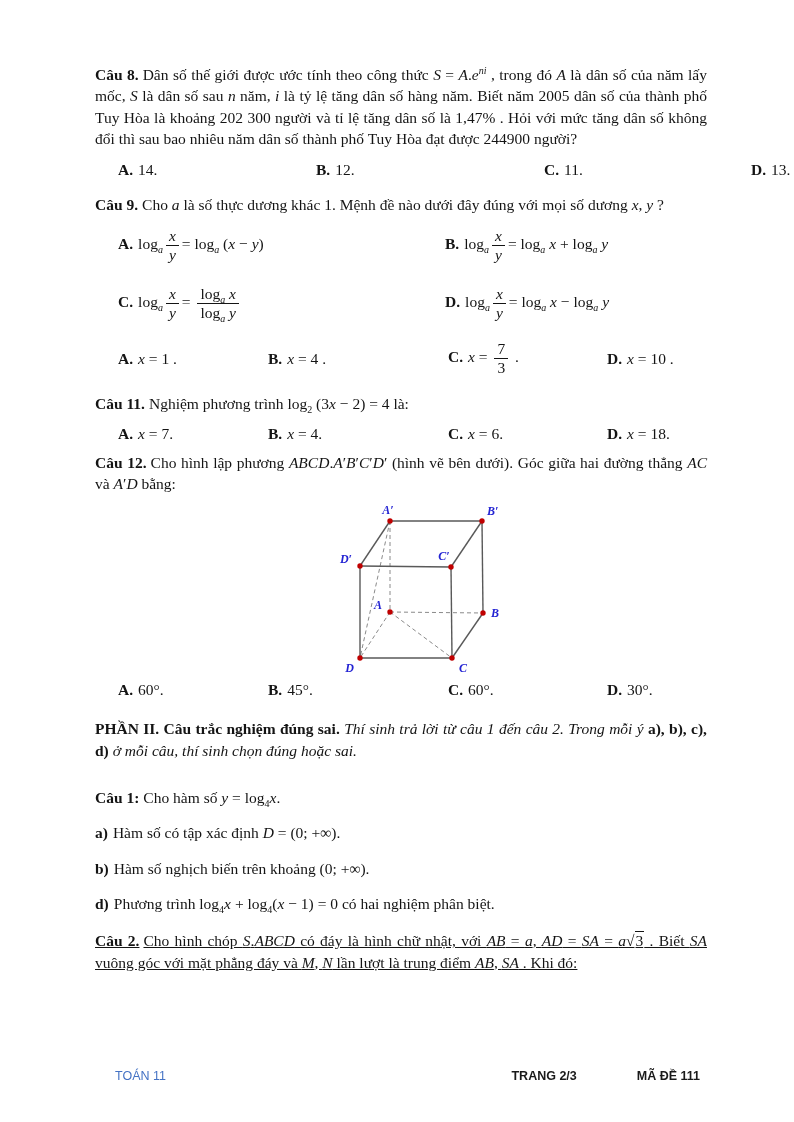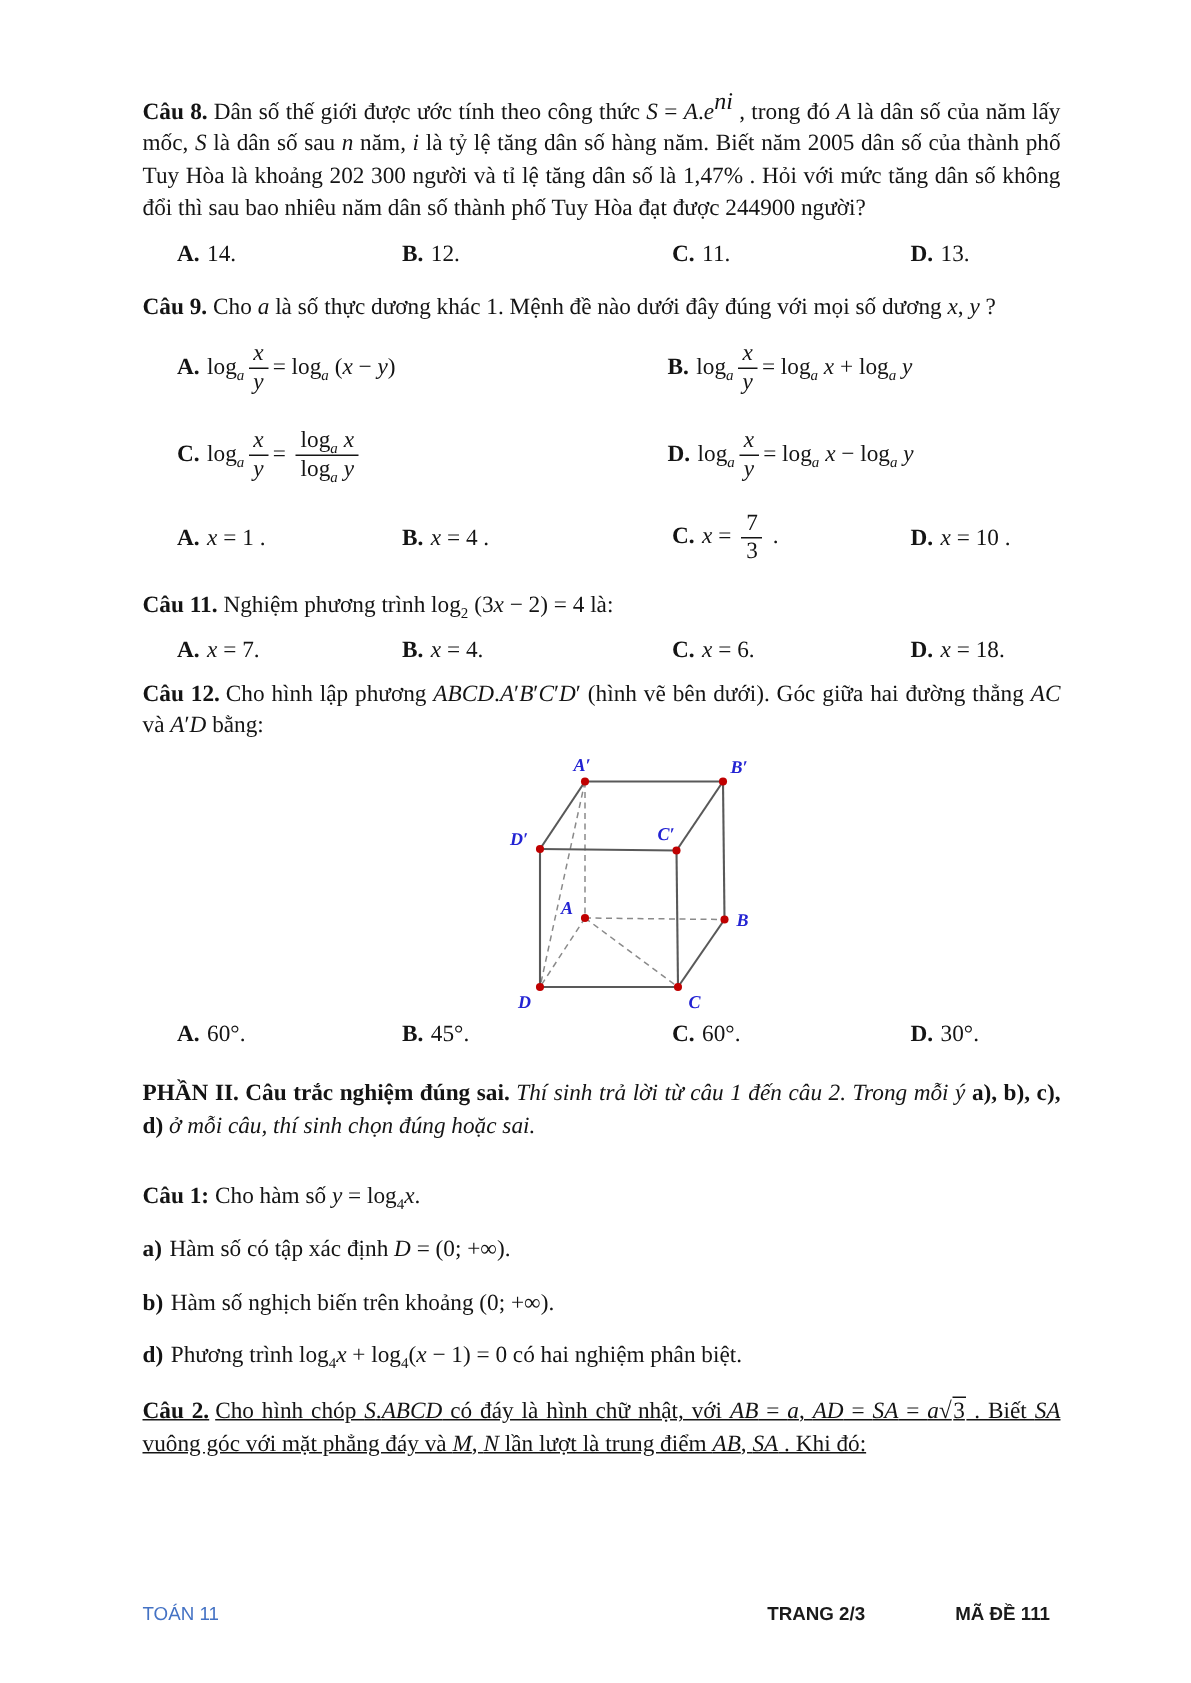--- a/index.html
+++ b/index.html
@@ -11,47 +11,47 @@
   .content{position:absolute;left:95px;top:64px;width:612px;}
   .q-text{margin:0;text-align:justify;}
   .qlabel{font-weight:bold;margin-right:4px;}
   .optk{font-weight:bold;margin-right:5px;}
   
   .opt-row4{display:grid;grid-template-columns:150px 180px 159px 1fr;padding-left:23px;align-items:center;}
   .opt-row2{display:grid;grid-template-columns:327px 1fr;padding-left:23px;align-items:center;}
   .opt{white-space:nowrap;}
   
   i{font-style:italic;}
-  sup{font-size:16px;line-height:0;}
+  sup{font-size:10px;line-height:0;}
   sub{font-size:10px;line-height:0;}
   .frac{display:inline-block;vertical-align:middle;text-align:center;line-height:1.12;margin:1px 3px;}
   .fn{display:block;border-bottom:1px solid #141414;padding:0 3px;}
   .fd{display:block;padding:0 3px;}
   .rad{border-top:1px solid #141414;padding:0 1px;}
   
-  .mt-q8opts{margin-top:9px;}
+  .mt-q8opts{margin-top:9px;gap:48px;}
   .mt-q9{margin-top:14px;}
   .mt-q9r1{margin-top:6px;min-height:48px;}
   .mt-q9r2{margin-top:6px;min-height:56px;}
   .mt-q10{margin-top:4px;}
   .mt-q10r{margin-top:2px;min-height:50px;}
   .mt-q11{margin-top:10px;}
   .mt-q11r{margin-top:8px;}
   .mt-q12{margin-top:8px;}
   .figure-wrap{margin:4px 0 0 235px;width:200px;height:180px;}
   .mt-p2{margin-top:18px;text-align:justify;}
   .mt-c1{margin-top:26px;}
   .p2item{margin:14px 0 0 0;}
   .mt-c2{margin-top:16px;text-decoration:underline;}
   
   .vlabel{font-family:"Liberation Serif",serif;font-style:italic;font-weight:bold;font-size:12px;fill:#2323d3;}
   
   .footer{position:absolute;left:95px;right:94px;top:1068px;display:flex;align-items:baseline;
           font-family:"Liberation Sans","DejaVu Sans",sans-serif;font-size:12.5px;color:#1a1a1a;}
-  .f-subject{color:#4472C4;}
+  .f-subject{color:#4472C4;margin-left:20px;}
   .f-page{margin-left:auto;font-weight:bold;}
   .f-code{margin-left:60px;font-weight:bold;text-align:center;}
 </style>
 </head>
 <body>
 
 <div class="content">
 
   <div>
     <p class="q-text"><b class="qlabel">Câu 8.</b><span>Dân số thế giới được ước tính theo công thức <i>S</i> = <i>A</i>.<i>e</i><sup><i>ni</i></sup> , trong đó <i>A</i> là dân số của năm lấy mốc, <i>S</i> là dân số sau <i>n</i> năm, <i>i</i> là tỷ lệ tăng dân số hàng năm. Biết năm 2005 dân số của thành phố Tuy Hòa là khoảng 202 300 người và tỉ lệ tăng dân số là 1,47% . Hỏi với mức tăng dân số không đổi thì sau bao nhiêu năm dân số thành phố Tuy Hòa đạt được 244900 người?</span></p>

